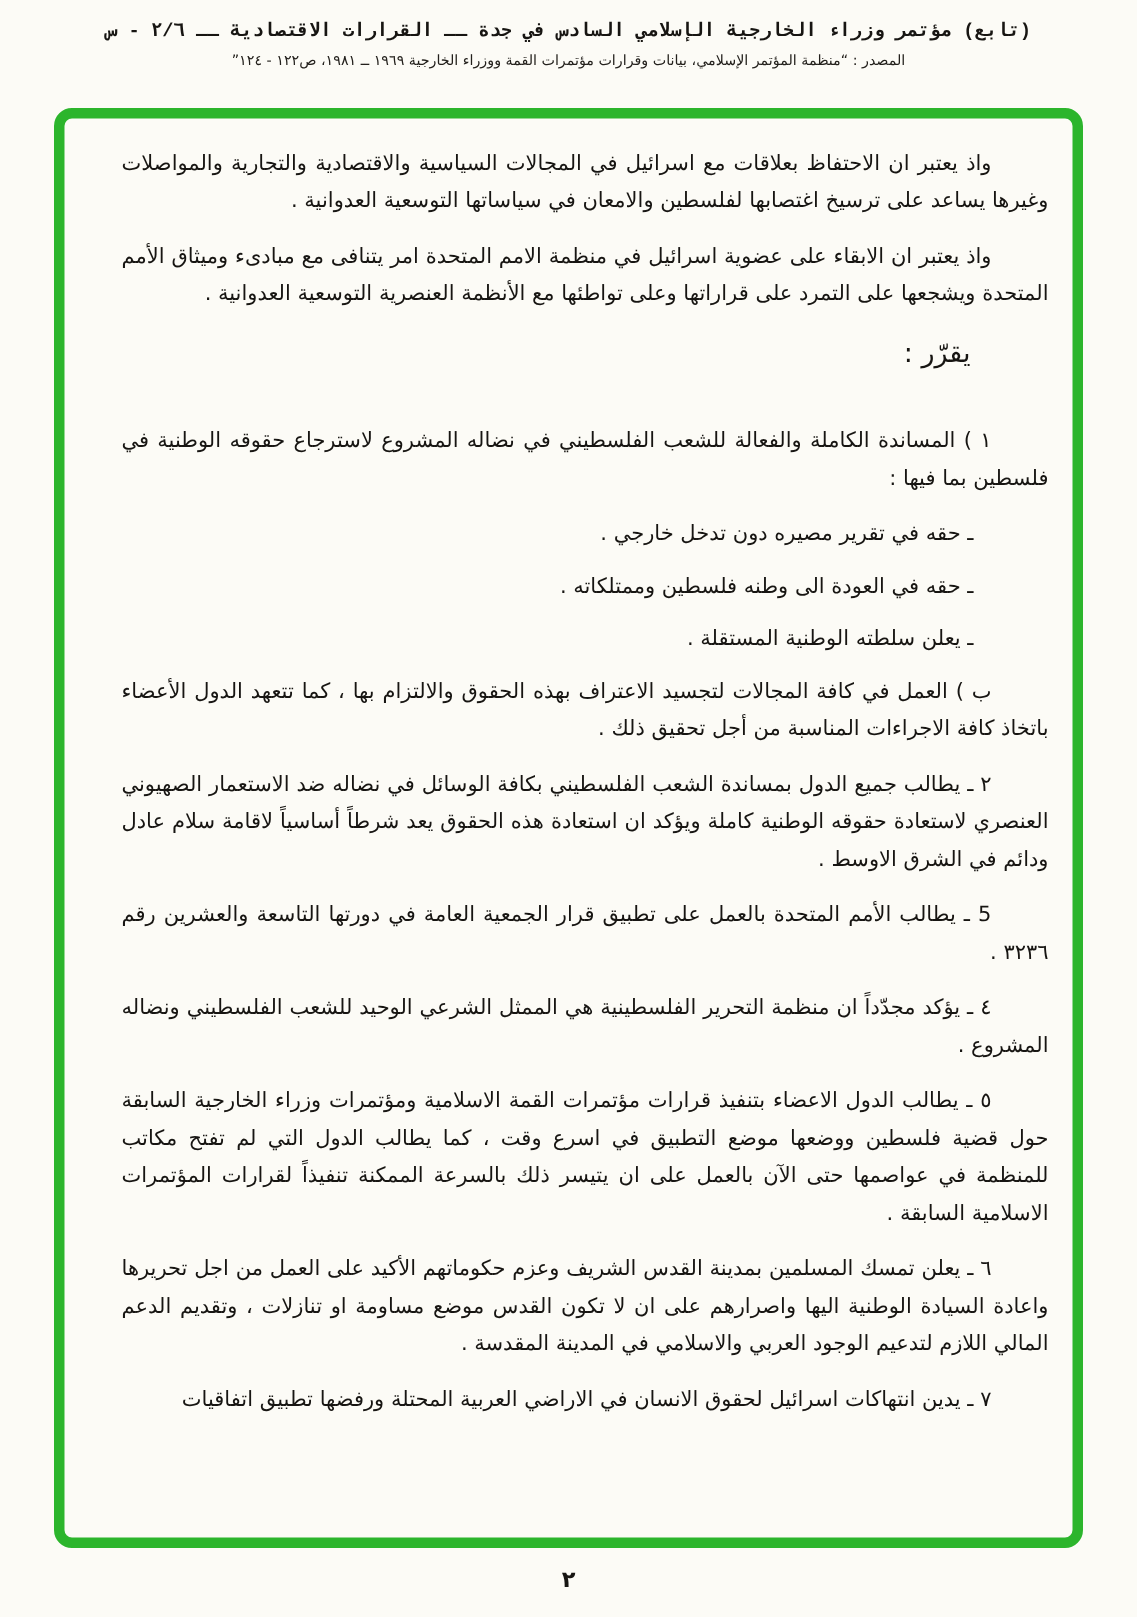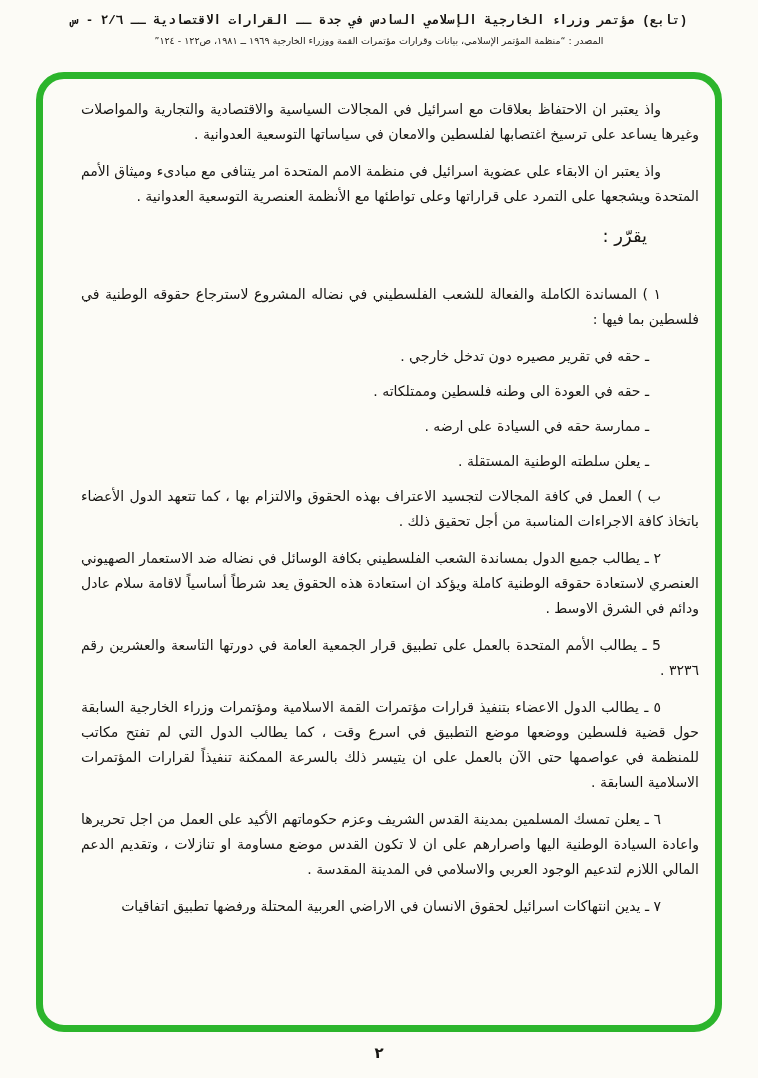--- a/index.html
+++ b/index.html
@@ -30,21 +30,21 @@
     margin-top: 7px;
     color: #23201c;
   }
   .frame {
     position: absolute;
     top: 72px;
     left: 36px;
     width: 686px;
     height: 960px;
     border: 7px solid #2cb52c;
-    border-radius: 28px;
+    border-radius: 12px;
     padding: 18px 16px 8px 38px;
     overflow: hidden;
     background: transparent;
   }
   .p-base {
     font-size: 14px;
     line-height: 25px;
     text-align: justify;
     text-indent: 38px;
     margin-bottom: 12px;
@@ -78,25 +78,25 @@
     <div class="h2">المصدر : “منظمة المؤتمر الإسلامي، بيانات وقرارات مؤتمرات القمة ووزراء الخارجية ١٩٦٩ ــ ١٩٨١، ص١٢٢ - ١٢٤”</div>
   </header>
 
   <main class="frame" style="border-color: rgb(44, 181, 44);">
     <p class="p-base">واذ يعتبر ان الاحتفاظ بعلاقات مع اسرائيل في المجالات السياسية والاقتصادية والتجارية والمواصلات وغيرها يساعد على ترسيخ اغتصابها لفلسطين والامعان في سياساتها التوسعية العدوانية .</p>
     <p class="p-base">واذ يعتبر ان الابقاء على عضوية اسرائيل في منظمة الامم المتحدة امر يتنافى مع مبادىء وميثاق الأمم المتحدة ويشجعها على التمرد على قراراتها وعلى تواطئها مع الأنظمة العنصرية التوسعية العدوانية .</p>
     <p class="p-decree">يقرّر :</p>
     <p class="p-base">١ )  المساندة الكاملة والفعالة للشعب الفلسطيني في نضاله المشروع لاسترجاع حقوقه الوطنية في فلسطين بما فيها :</p>
     <p class="p-dash">ـ حقه في تقرير مصيره دون تدخل خارجي .</p>
     <p class="p-dash">ـ حقه في العودة الى وطنه فلسطين وممتلكاته .</p>
-    <p class="p-dash">ـ ممارسة حقه في السيادة على ارضه .</p>
     <p class="p-dash">ـ يعلن سلطته الوطنية المستقلة .</p>
     <p class="p-base">ب )  العمل في كافة المجالات لتجسيد الاعتراف بهذه الحقوق والالتزام بها ، كما تتعهد الدول الأعضاء باتخاذ كافة الاجراءات المناسبة من أجل تحقيق ذلك .</p>
     <p class="p-base">٢ ـ يطالب جميع الدول بمساندة الشعب الفلسطيني بكافة الوسائل في نضاله ضد الاستعمار الصهيوني العنصري لاستعادة حقوقه الوطنية كاملة ويؤكد ان استعادة هذه الحقوق يعد شرطاً أساسياً لاقامة سلام عادل ودائم في الشرق الاوسط .</p>
     <p class="p-base">5 ـ يطالب الأمم المتحدة بالعمل على تطبيق قرار الجمعية العامة في دورتها التاسعة والعشرين رقم ٣٢٣٦ .</p>
+    <p class="p-base">٤ ـ يؤكد مجدّداً ان منظمة التحرير الفلسطينية هي الممثل الشرعي الوحيد للشعب الفلسطيني ونضاله المشروع .</p>
     <p class="p-base">٥ ـ يطالب الدول الاعضاء بتنفيذ قرارات مؤتمرات القمة الاسلامية ومؤتمرات وزراء الخارجية السابقة حول قضية فلسطين ووضعها موضع التطبيق في اسرع وقت ، كما يطالب الدول التي لم تفتح مكاتب للمنظمة في عواصمها حتى الآن بالعمل على ان يتيسر ذلك بالسرعة الممكنة تنفيذاً لقرارات المؤتمرات الاسلامية السابقة .</p>
     <p class="p-base">٦ ـ يعلن تمسك المسلمين بمدينة القدس الشريف وعزم حكوماتهم الأكيد على العمل من اجل تحريرها واعادة السيادة الوطنية اليها واصرارهم على ان لا تكون القدس موضع مساومة او تنازلات ، وتقديم الدعم المالي اللازم لتدعيم الوجود العربي والاسلامي في المدينة المقدسة .</p>
     <p class="p-base">٧ ـ يدين انتهاكات اسرائيل لحقوق الانسان في الاراضي العربية المحتلة ورفضها تطبيق اتفاقيات</p>
   </main>
 
   <footer class="doc-footer">٢</footer>
 
 </div>
 
 </body></html>

